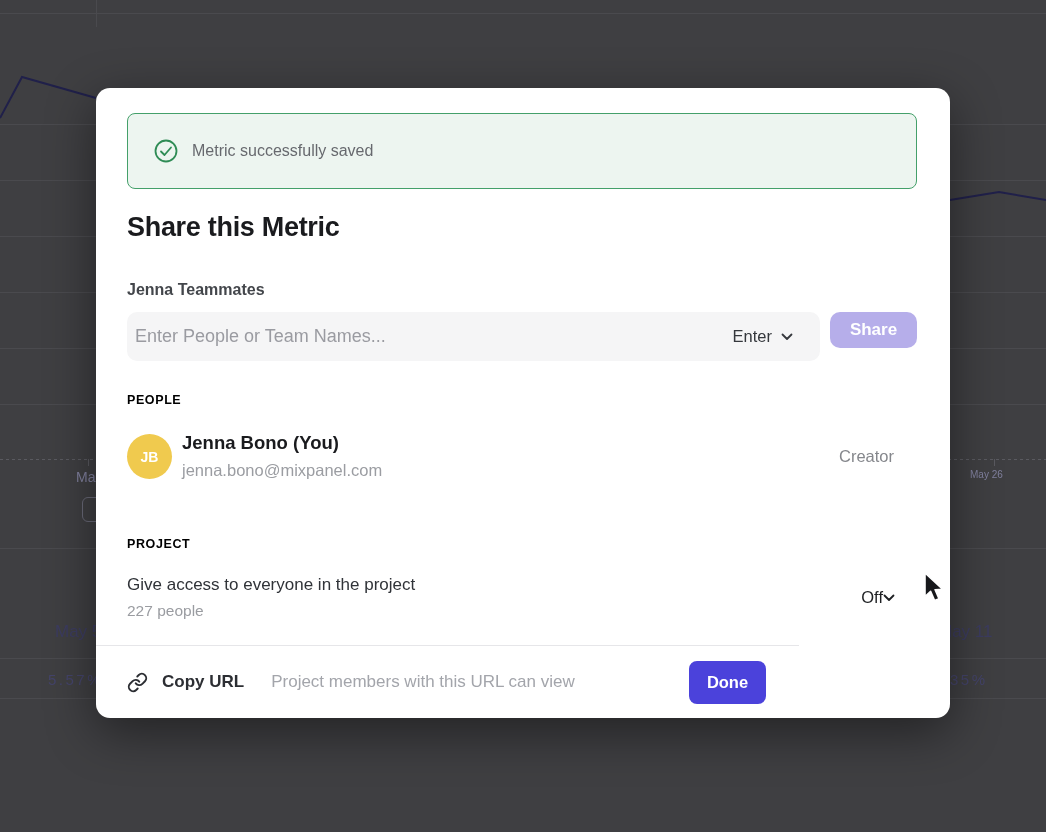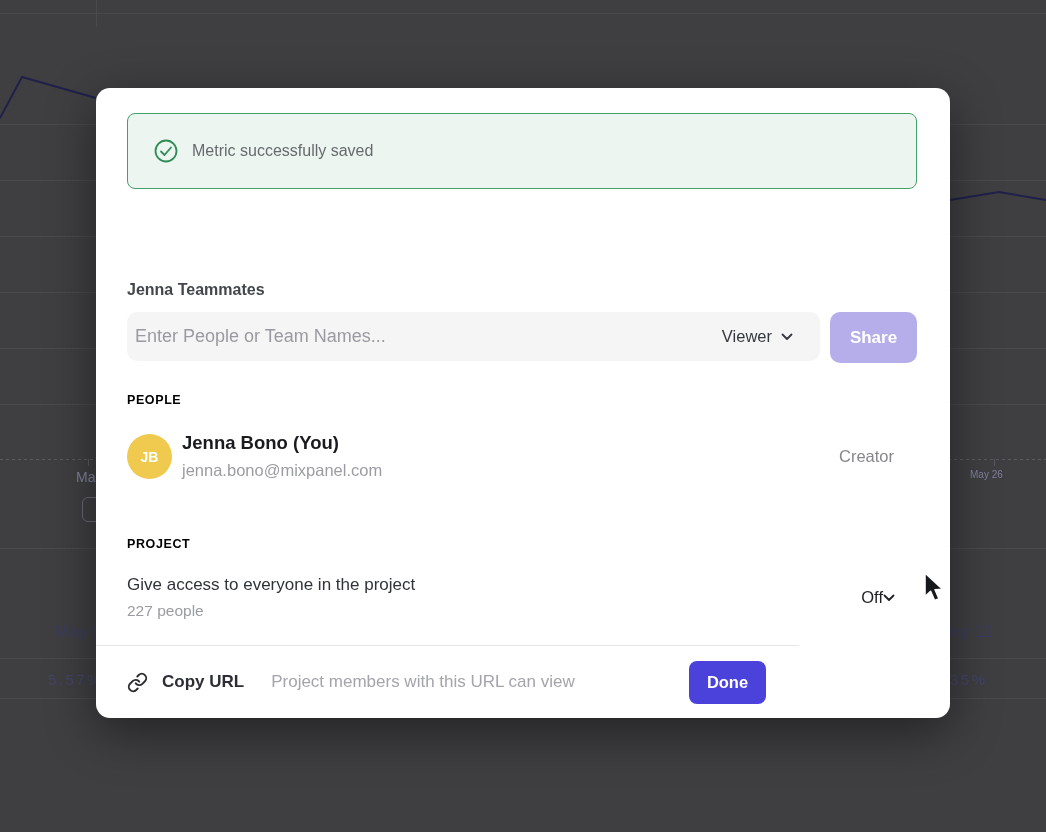--- a/index.html
+++ b/index.html
@@ -34,21 +34,21 @@
   .modal-title{position:absolute;left:31px;top:124px;color:#1a1b1e;font-size:27px;
                font-weight:700;letter-spacing:-.3px;}
   .invite-label{position:absolute;left:31px;top:193px;color:#43464b;font-size:16px;font-weight:600;}
   .invite-input-wrap{position:absolute;left:31px;top:224px;width:693px;height:49px;
                      background:#f5f5f6;border-radius:10px;display:flex;align-items:center;}
   .invite-input{flex:1;border:none;outline:none;background:transparent;margin-left:6px;
                 font-size:18px;color:#33363b;}
   .invite-input::placeholder{color:#9a9ba1;opacity:1;}
   .role-dd{display:flex;align-items:center;gap:9px;margin-right:27px;color:#35383d;
            font-size:16.5px;font-weight:500;cursor:pointer;}
-  .share-btn{position:absolute;left:734px;top:224px;width:87px;height:51px;border:none;
+  .share-btn{position:absolute;left:734px;top:224px;width:87px;height:36px;border:none;
              background:var(--c-share_disabled,#b6aeea);color:#fff;font-size:17px;font-weight:700;
              border-radius:10px;}
   .section-heading{position:absolute;left:31px;color:#000000;font-size:12.5px;font-weight:600;
                    letter-spacing:.6px;}
   .avatar{position:absolute;left:31px;top:346px;width:45px;height:45px;border-radius:50%;
           background:var(--c-avatar,#f0ca4e);color:#fff;font-size:14px;font-weight:700;
           display:flex;align-items:center;justify-content:center;}
   .member-name{position:absolute;left:86px;top:344px;color:#1a1b1e;font-size:18.5px;font-weight:700;}
   .member-email{position:absolute;left:86px;top:373px;color:#9b9da2;font-size:16.5px;}
   .member-role{position:absolute;right:56px;top:359px;color:#85878c;font-size:16.5px;}
@@ -109,27 +109,28 @@
   <div class="modal">
 
     <div class="banner">
       <svg width="26" height="26" viewBox="0 0 26 26">
         <circle cx="13" cy="13" r="10.5" fill="none" stroke="var(--c-success,#2f8c55)" stroke-width="1.8"></circle>
         <polyline points="8,13.5 11.5,17 18,9.5" fill="none" stroke="var(--c-success,#2f8c55)" stroke-width="1.8" stroke-linecap="round" stroke-linejoin="round"></polyline>
       </svg>
       <span class="banner-text">Metric successfully saved</span>
     </div>
 
+    <div class="modal-title">Share this Metric</div>
 
     <div class="invite-label">Jenna Teammates</div>
 
     <div class="invite-input-wrap">
       <input class="invite-input" type="text" value="" placeholder="Enter People or Team Names..." style="">
       <div class="role-dd">
-        <span>Viewer</span>
+        <span>Enter</span>
         <svg width="12" height="8" viewBox="0 0 12 8">
           <polyline points="1.5,1.5 6,6 10.5,1.5" fill="none" stroke="#35383d" stroke-width="1.8" stroke-linecap="round" stroke-linejoin="round"></polyline>
         </svg>
       </div>
     </div>
 
     <button class="share-btn">Share</button>
 
     <div class="section-heading" style="top:305px">PEOPLE</div>
 

